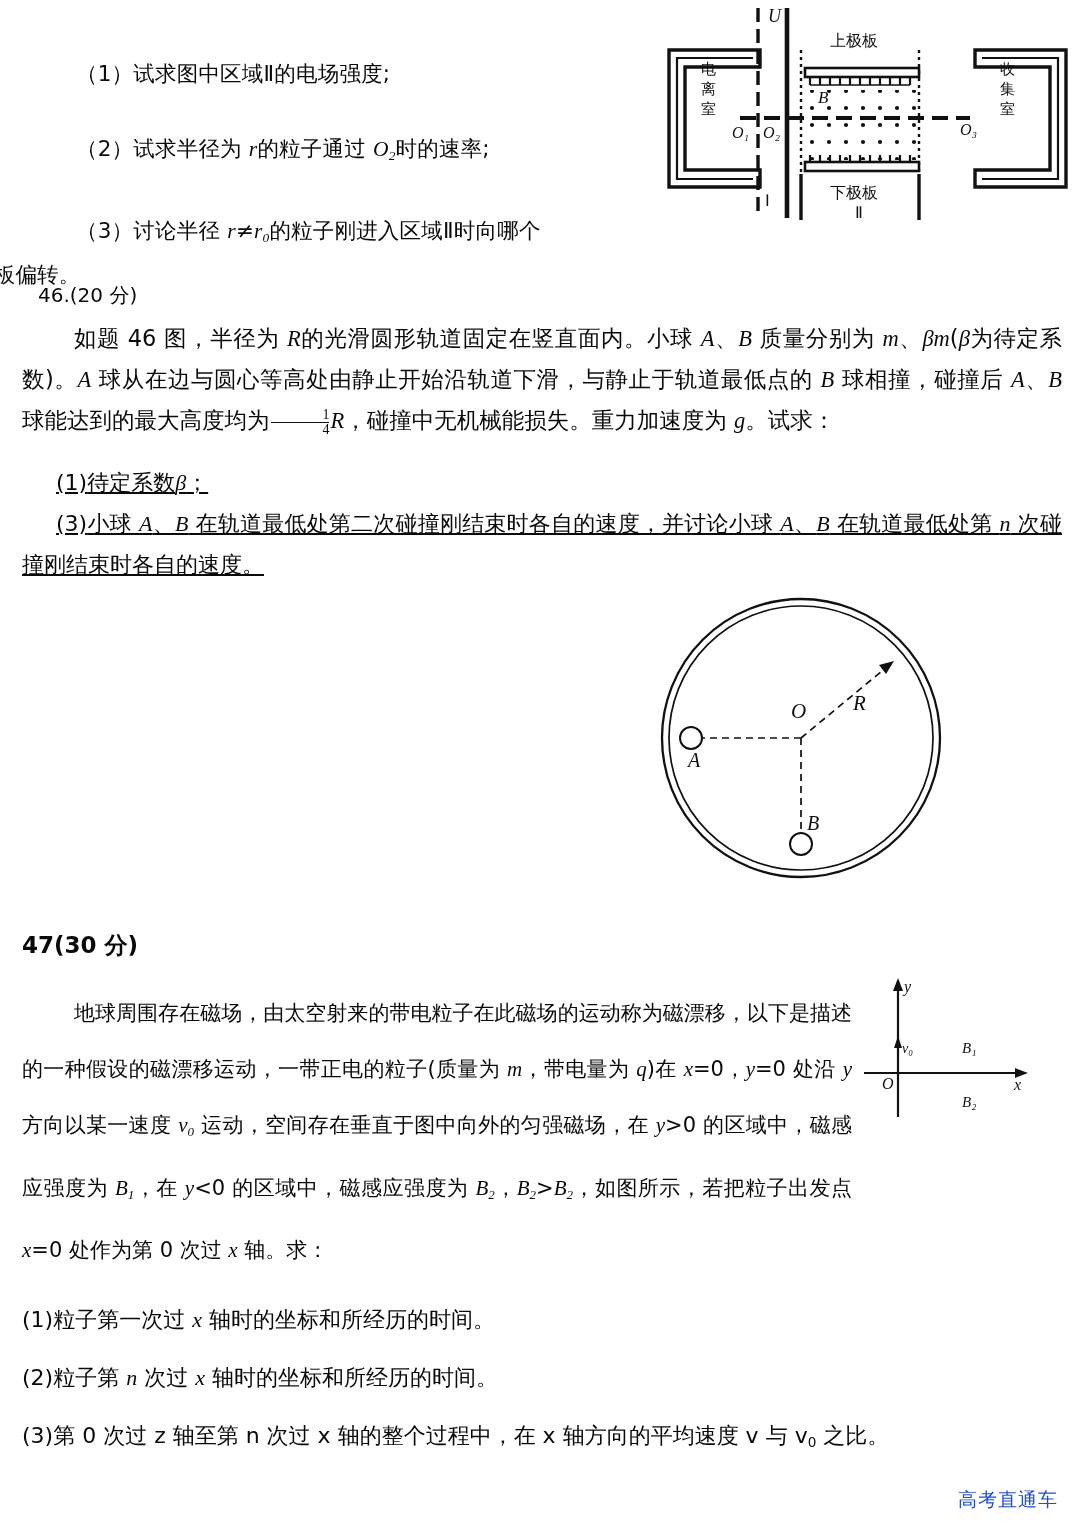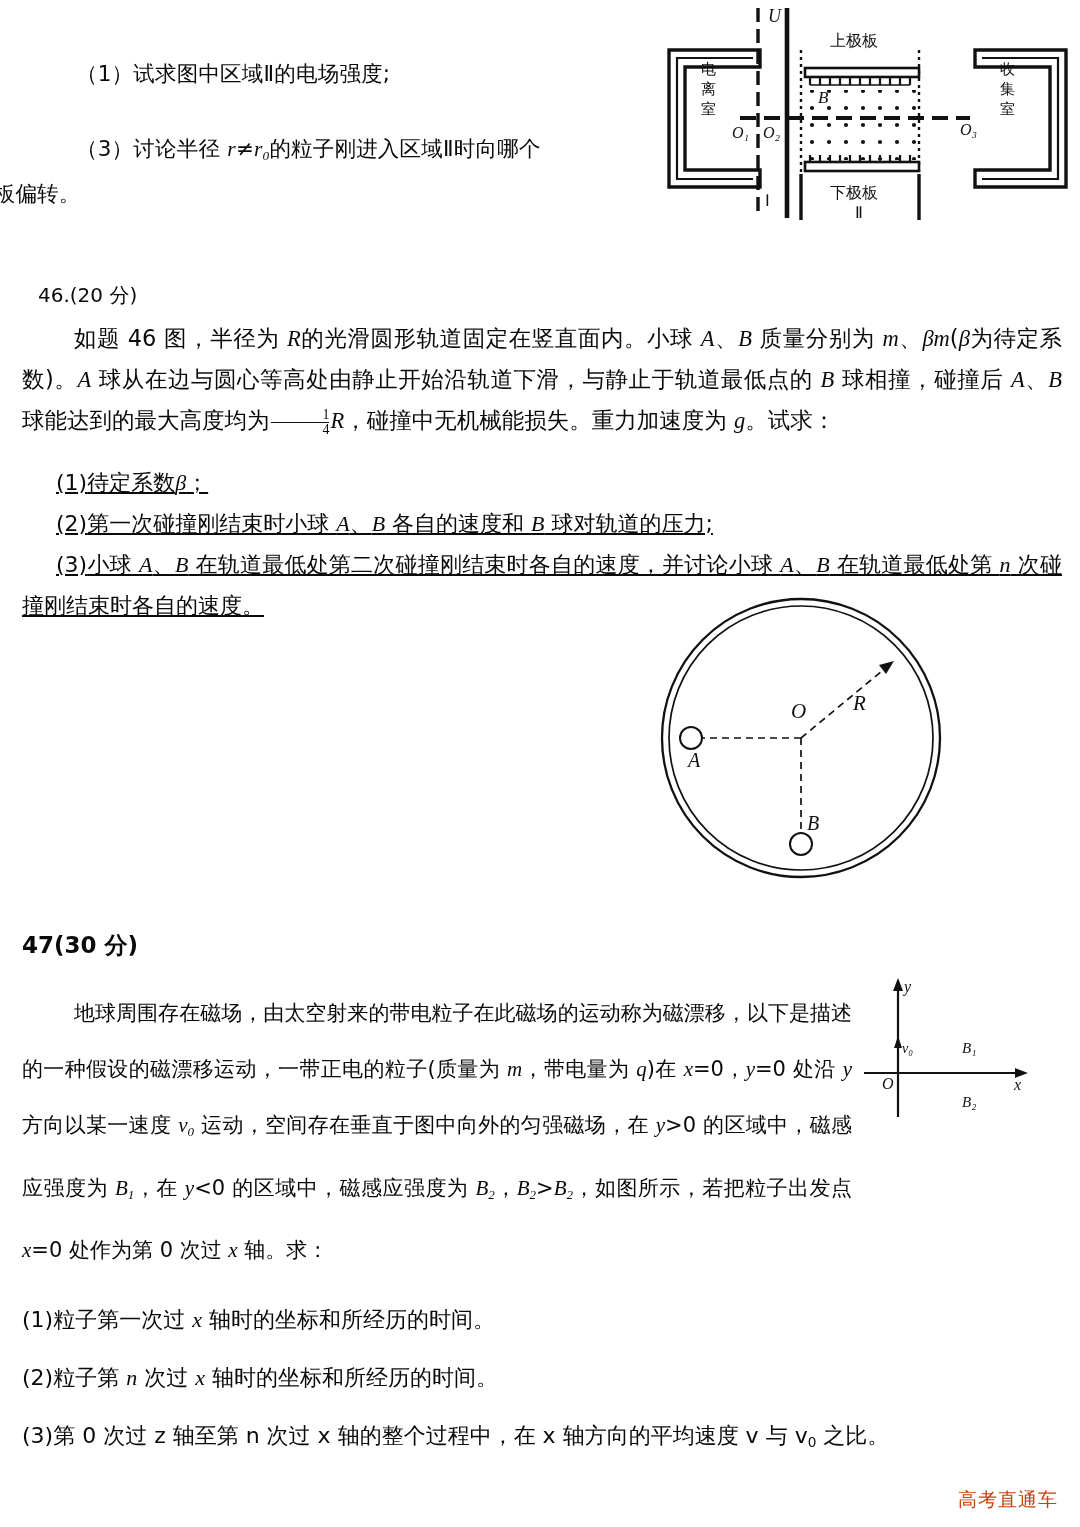--- a/index.html
+++ b/index.html
@@ -105,33 +105,36 @@
     position: absolute;
     left: 862px; top: 972px;
     width: 215px; height: 165px;
   }
 
   
   .watermark {
     position: absolute;
     right: 22px; bottom: 14px;
     font-size: 19px;
-    color: #c2410c;
+    color: #1d4ed8;
     letter-spacing: 1px;
     font-family: "DejaVu Sans", sans-serif;
   }
 </style>
 </head>
 <body>
 
 <div class="page">
 
   <div class="topq cn">
     <div class="ln ind">
       <span>（1）</span><span>试求图中区域</span><span>Ⅱ</span><span>的电场强度;</span>
+    </div>
+    <div class="ln ind">
+      <span>（2）</span><span>试求半径为 </span><span class="it">r</span><span>的粒子通过 </span><span class="it">O</span><span class="sub">2</span><span>时的速率;</span>
     </div>
     <div class="ind wrapline">
       <span>（3）</span><span>讨论半径 </span><span class="it">r</span><span>≠</span><span class="it">r</span><span class="sub">0</span><span>的粒子刚进入区域</span><span>Ⅱ</span><span>时向哪个</span>
     </div>
     <div style="margin-left:-52px">极板偏转。</div>
   </div>
 
   <div class="diagram-ms">
     <svg width="425" height="222" viewBox="0 0 425 222" xmlns="http://www.w3.org/2000/svg">
       <defs>
@@ -211,23 +214,20 @@
     <div class="p1">
       <span>如题 46 图，半径为 </span><span class="it">R</span><span>的光滑圆形轨道固定在竖直面内。小球 </span><span class="it">A</span><span>、</span><span class="it">B</span><span> 质量分别为 </span><span class="it">m</span><span>、</span><span class="it">βm</span><span>(</span><span class="it">β</span><span>为待定系数)。</span><span class="it">A</span><span> 球从在边与圆心等高处由静止开始沿轨道下滑，与静止于轨道最低点的 </span><span class="it">B</span><span> 球相撞，碰撞后 </span><span class="it">A</span><span>、</span><span class="it">B</span><span> 球能达到的最大高度均为</span><span class="frac"><span class="num">1</span><span class="den">4</span></span><span class="it">R</span><span>，碰撞中无机械能损失。重力加速度为 </span><span class="it">g</span><span>。试求：</span>
     </div>
   </div>
 
   <div class="q46-sub cn">
     <div class="s">
       <span>(1)</span><span>待定系数</span><span class="it">β</span><span>；</span>
     </div>
     <div class="s">
-      <span>(2)</span><span>第一次碰撞刚结束时小球 </span><span class="it">A</span><span>、</span><span class="it">B</span><span> 各自的速度和 </span><span class="it">B</span><span> 球对轨道的压力;</span>
-    </div>
-    <div class="s">
       <span>(3)</span><span>小球 </span><span class="it">A</span><span>、</span><span class="it">B</span><span> 在轨道最低处第二次碰撞刚结束时各自的速度，并讨论小球 </span><span class="it">A</span><span>、</span><span class="it">B</span><span> 在轨道最低处第 </span><span class="it">n</span><span> 次碰撞刚结束时各自的速度。</span>
     </div>
   </div>
 
   <div class="diagram-circle">
     <svg width="292" height="292" viewBox="0 0 292 292" xmlns="http://www.w3.org/2000/svg">
 
       <circle cx="146" cy="146" r="139" fill="none" stroke="#111" stroke-width="2.3"></circle>
       <circle cx="146" cy="146" r="132" fill="none" stroke="#111" stroke-width="1.7"></circle>
 

